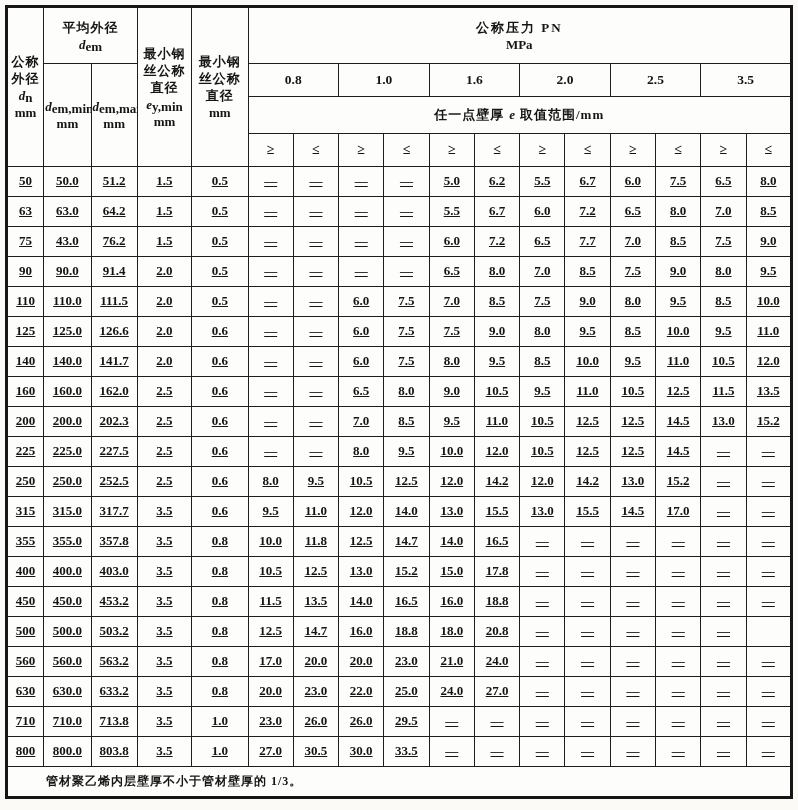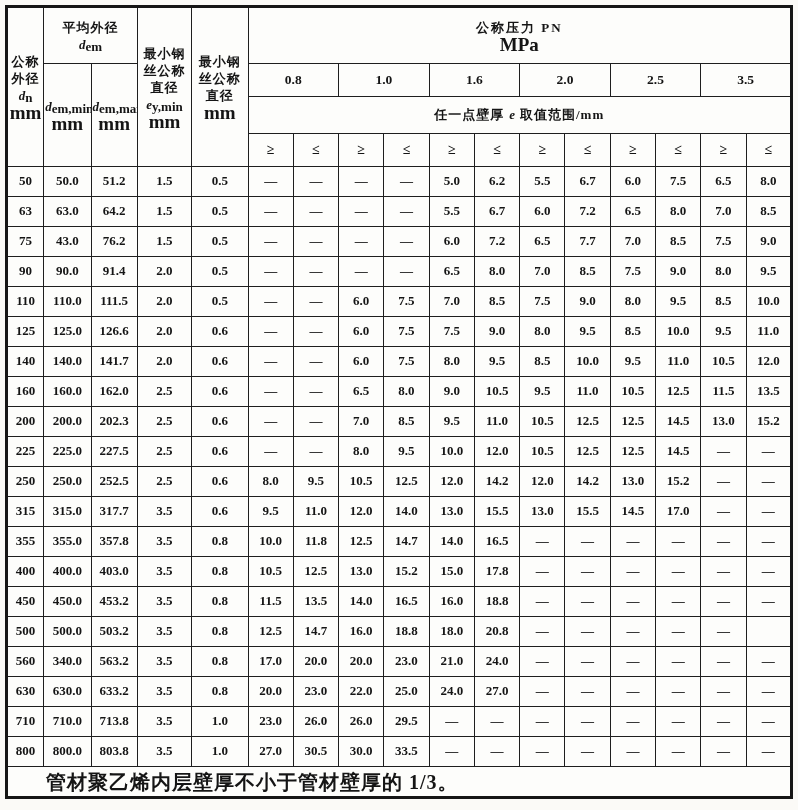--- a/index.html
+++ b/index.html
@@ -39,21 +39,21 @@
     font-weight: bold;
     font-size: 13px;
     line-height: 1.3;
     overflow: hidden;
   }
   
   tr.hr1 { height: 57px; }
   tr.hr2 { height: 33px; }
   tr.hr3 { height: 37px; }
   tr.hr4 { height: 33px; }
-  tbody tr { height: 18px; }
+  tbody tr { height: 18px; text-decoration: underline; }
   tr.note-row { height: 31px; }
 
   th.h-stack {
     padding: 2px 1px;
   }
   .h-title {
     display: block;
     font-size: 13px;
     line-height: 17px;
     word-break: break-all;
@@ -70,37 +70,37 @@
     font-family: "Liberation Serif", serif;
   }
   .spec-table sub {
     font-size: 13px;
     line-height: 1;
     vertical-align: -2px;
     letter-spacing: 0;
   }
   .h-unit {
     display: block;
-    font-size: 19px;
+    font-size: 13px;
     line-height: 17px;
   }
   th.pn-head .h-title { letter-spacing: 2px; }
   th.pn-class { font-size: 13.5px; }
   th.gele { font-size: 14px; font-weight: bold; }
   .range-label { letter-spacing: 1px; }
   .range-label .sym { margin: 0 5px; letter-spacing: 0; }
 
   tbody td {
     font-size: 13.5px;
     letter-spacing: 0;
   }
   td.note-cell {
     text-align: left;
     padding-left: 38px;
-    font-size: 20px;
+    font-size: 12px;
     letter-spacing: 1px;
   }
 </style>
 </head>
 <body>
 
 <div class="page">
   <table class="spec-table">
     <colgroup>
       <col style="width:37px">
@@ -484,21 +484,21 @@
           <td>20.8</td>
           <td>—</td>
           <td>—</td>
           <td>—</td>
           <td>—</td>
           <td>—</td>
           <td></td>
         </tr>
         <tr>
           <td>560</td>
-          <td>340.0</td>
+          <td>560.0</td>
           <td>563.2</td>
           <td>3.5</td>
           <td>0.8</td>
           <td>17.0</td>
           <td>20.0</td>
           <td>20.0</td>
           <td>23.0</td>
           <td>21.0</td>
           <td>24.0</td>
           <td>—</td>

